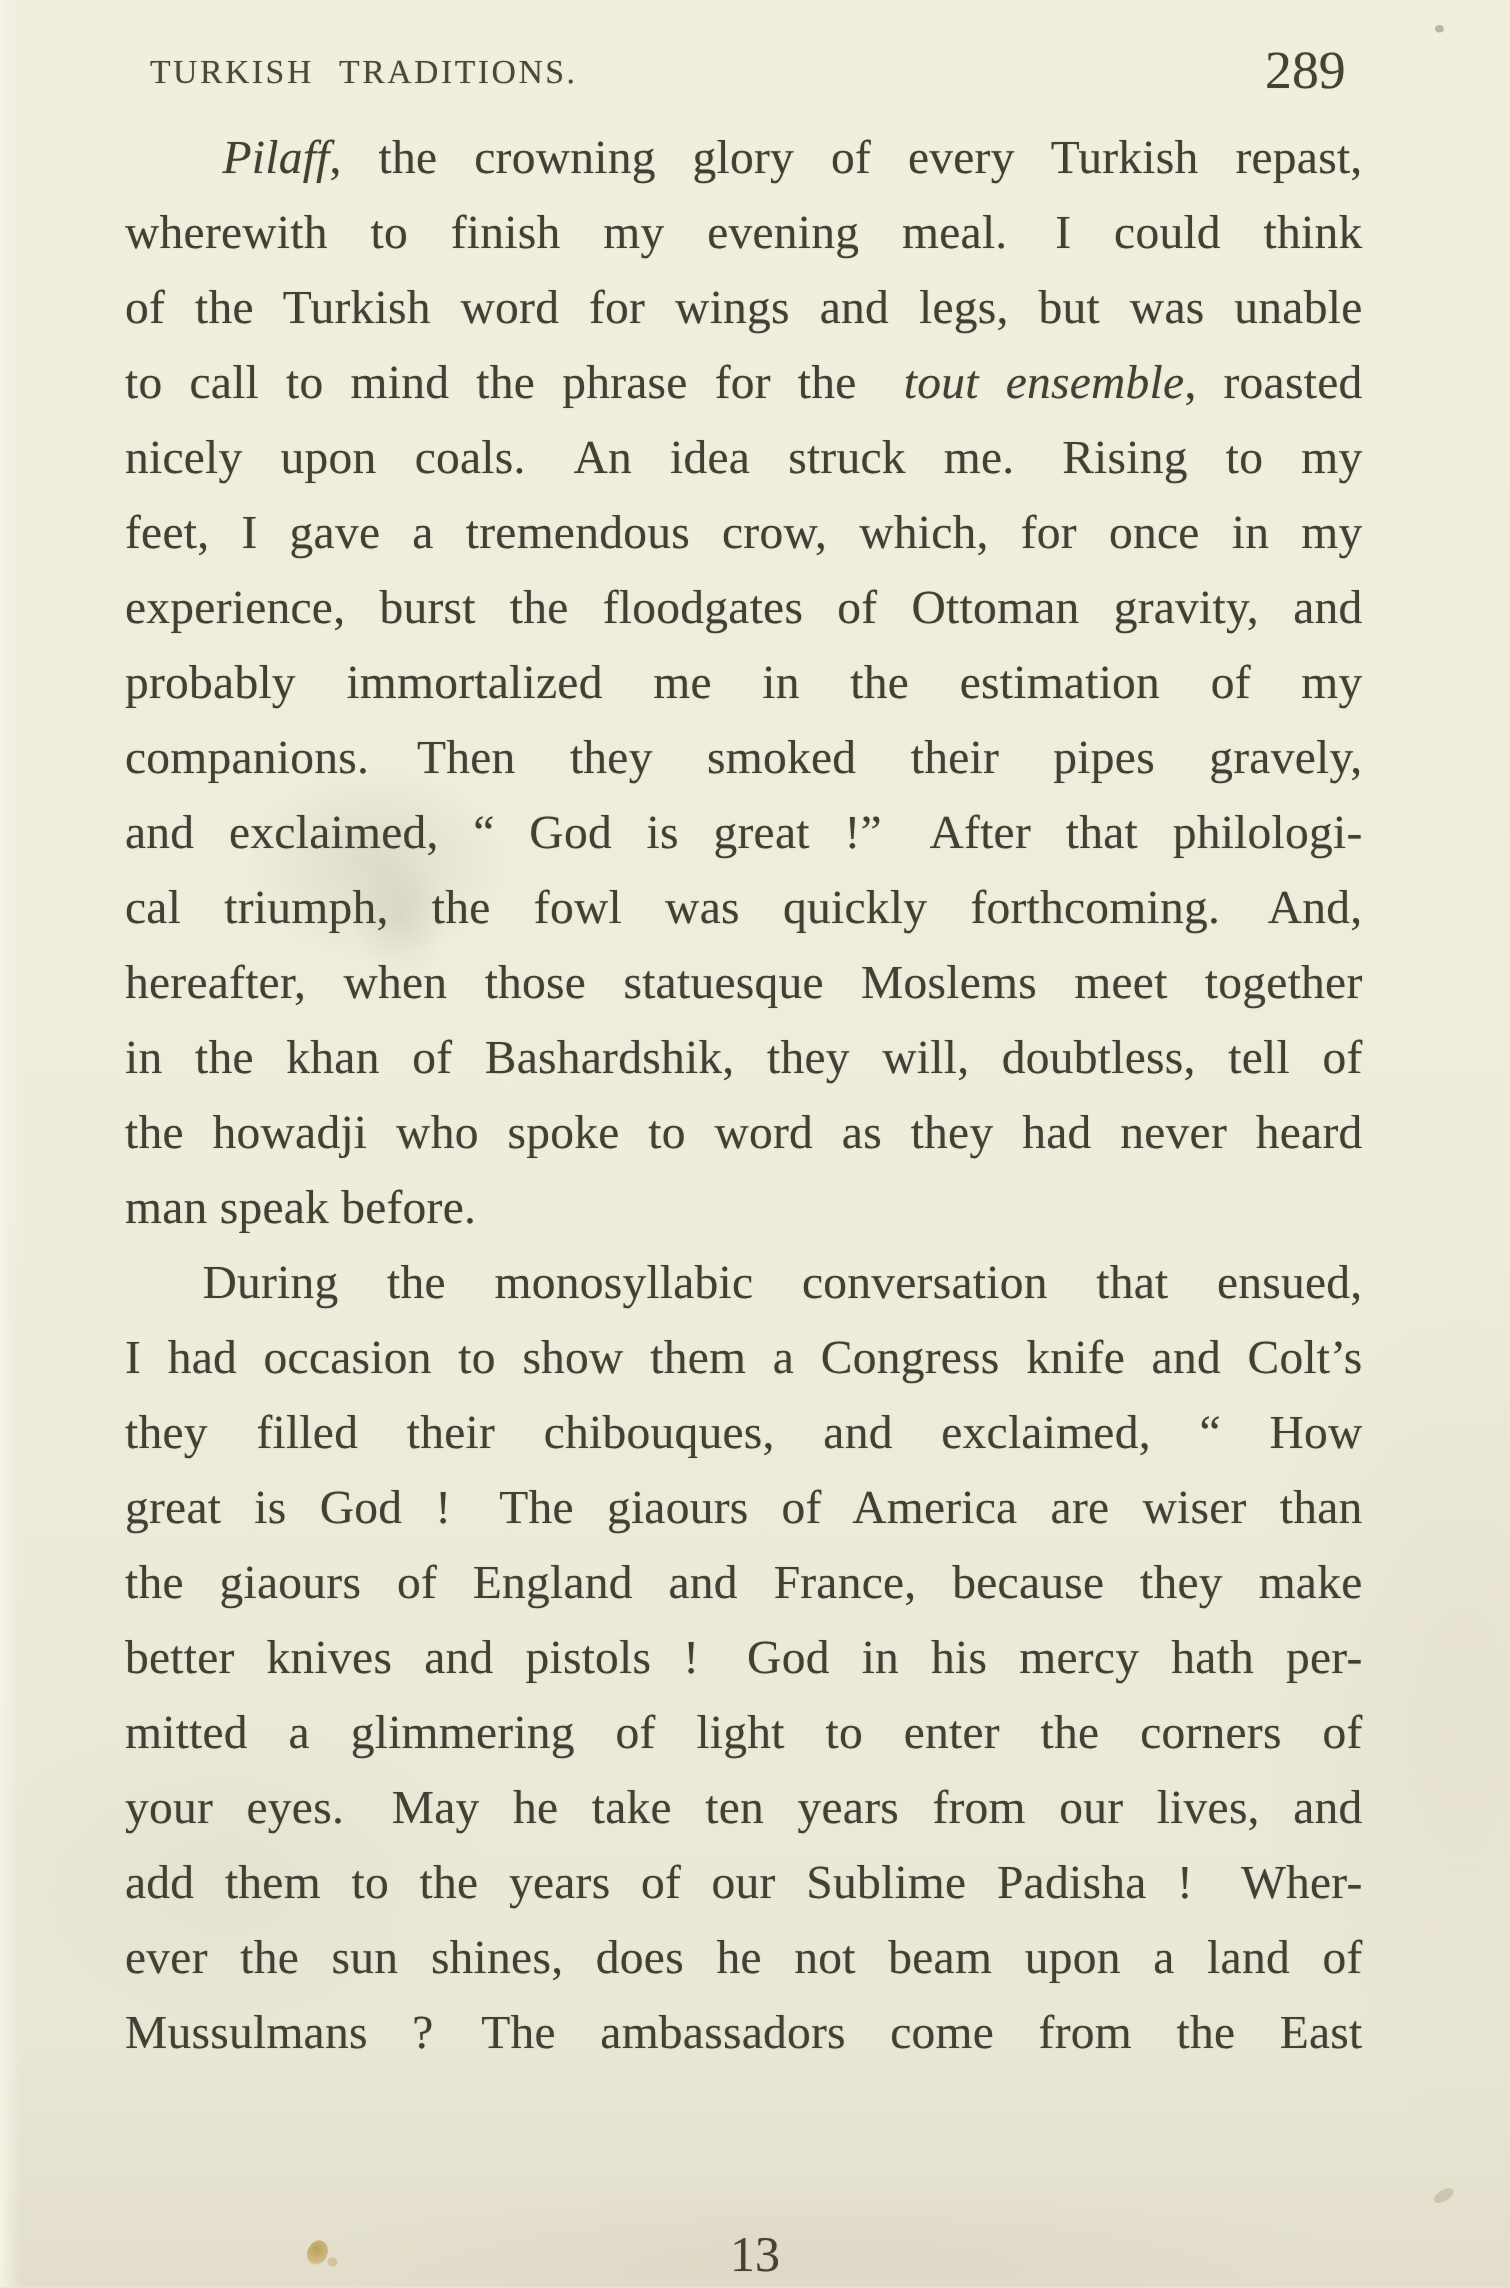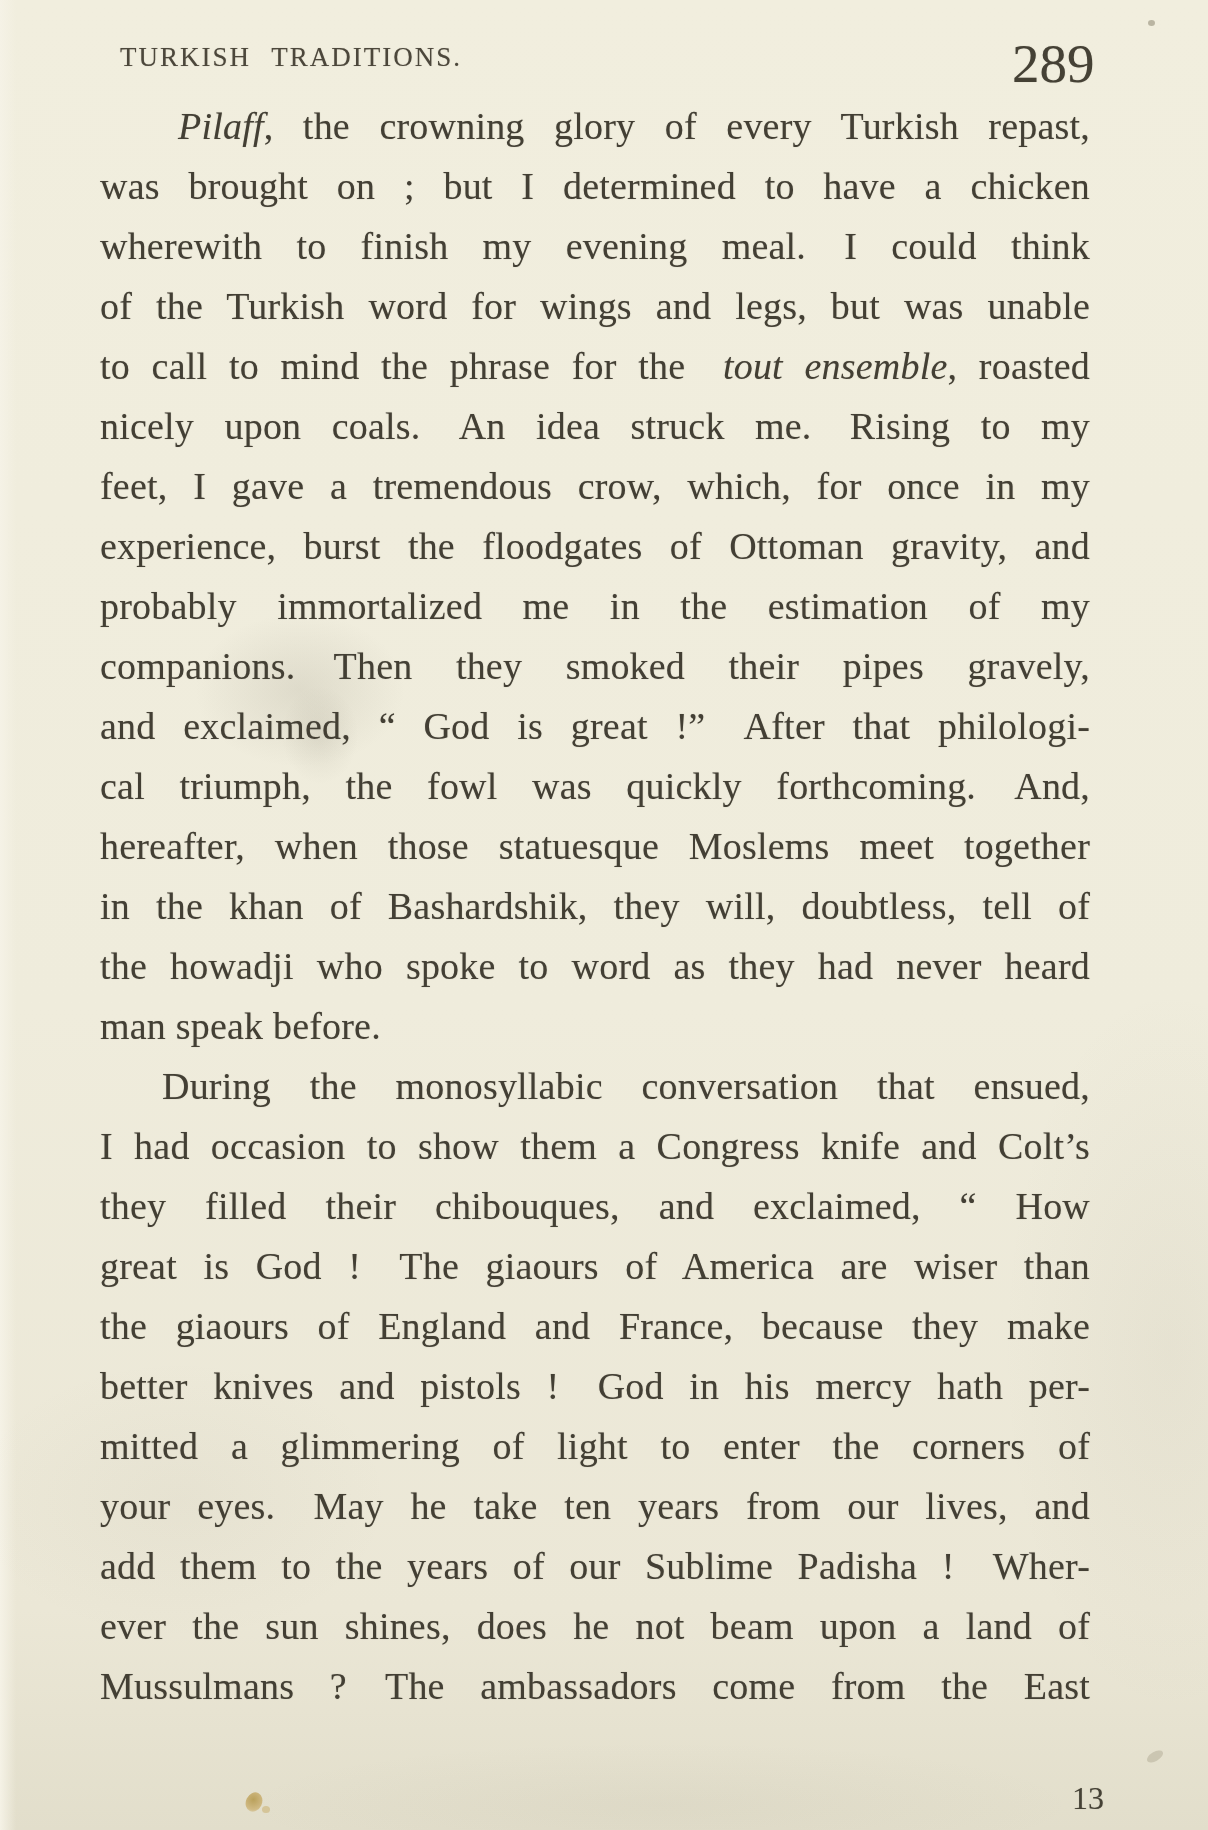--- a/index.html
+++ b/index.html
@@ -24,36 +24,36 @@
   }
   .running-head {
     position: absolute; top: 42px; left: 120px; width: 1000px;
     text-align: left;
     font-size: 27px; letter-spacing: 2px; word-spacing: 12px;
     color: #4c473b;
     text-shadow: 0 0 1px rgba(76,71,59,0.35);
   }
   .page-number {
     position: absolute; top: 32px; left: 1012px;
-    font-size: 55px; color: #454135;
+    font-size: 43px; color: #454135;
     text-shadow: 0 0 1px rgba(69,65,53,0.3);
     text-align: center;
   }
   .body-text {
     position: absolute; top: 96px; left: 100px; width: 990px;
     font-size: 38px; line-height: 60px; letter-spacing: 0.2px;
     text-shadow: 0 0 1px rgba(67,63,52,0.35);
   }
   .line { text-align: justify; text-align-last: justify; }
   .line.indent { text-indent: 62px; }
   .line.para-end { text-align-last: left; }
   .italic { font-style: italic; margin-left: 16px; }
   .footer-sig {
     position: absolute; top: 1780px; left: 104px; width: 1000px;
-    text-align: right; font-size: 32px; color: #454135;
+    text-align: center; font-size: 40px; color: #454135;
     text-shadow: 0 0 1px rgba(69,65,53,0.3);
   }
   .speck { position: absolute; border-radius: 50%; }
   .speck-gold {
     left: 246px; top: 1792px; width: 16px; height: 20px;
     background: radial-gradient(circle at 40% 40%, #b0913f, #ccb172 65%, rgba(205,178,113,0) 100%);
     opacity: 0.8; transform: rotate(25deg);
   }
   .speck-gold-tail {
     left: 262px; top: 1806px; width: 8px; height: 7px;
@@ -72,21 +72,20 @@
 <body>
 
 <div class="page">
 
   <div class="running-head">TURKISH TRADITIONS.</div>
 
   <div class="page-number">289</div>
 
   <div class="body-text">
     <div class="line indent"><span class="italic">Pilaff</span><span>, the crowning glory of every Turkish repast,</span></div>
-    <div class="line">was brought on ; but I determined to have a chicken</div>
     <div class="line">wherewith to finish my evening meal. I could think</div>
     <div class="line">of the Turkish word for wings and legs, but was unable</div>
     <div class="line"><span>to call to mind the phrase for the </span><span class="italic">tout ensemble</span><span>, roasted</span></div>
     <div class="line">nicely upon coals. An idea struck me. Rising to my</div>
     <div class="line">feet, I gave a tremendous crow, which, for once in my</div>
     <div class="line">experience, burst the floodgates of Ottoman gravity, and</div>
     <div class="line">probably immortalized me in the estimation of my</div>
     <div class="line">companions. Then they smoked their pipes gravely,</div>
     <div class="line">and exclaimed, “ God is great !” After that philologi-</div>
     <div class="line">cal triumph, the fowl was quickly forthcoming. And,</div>

